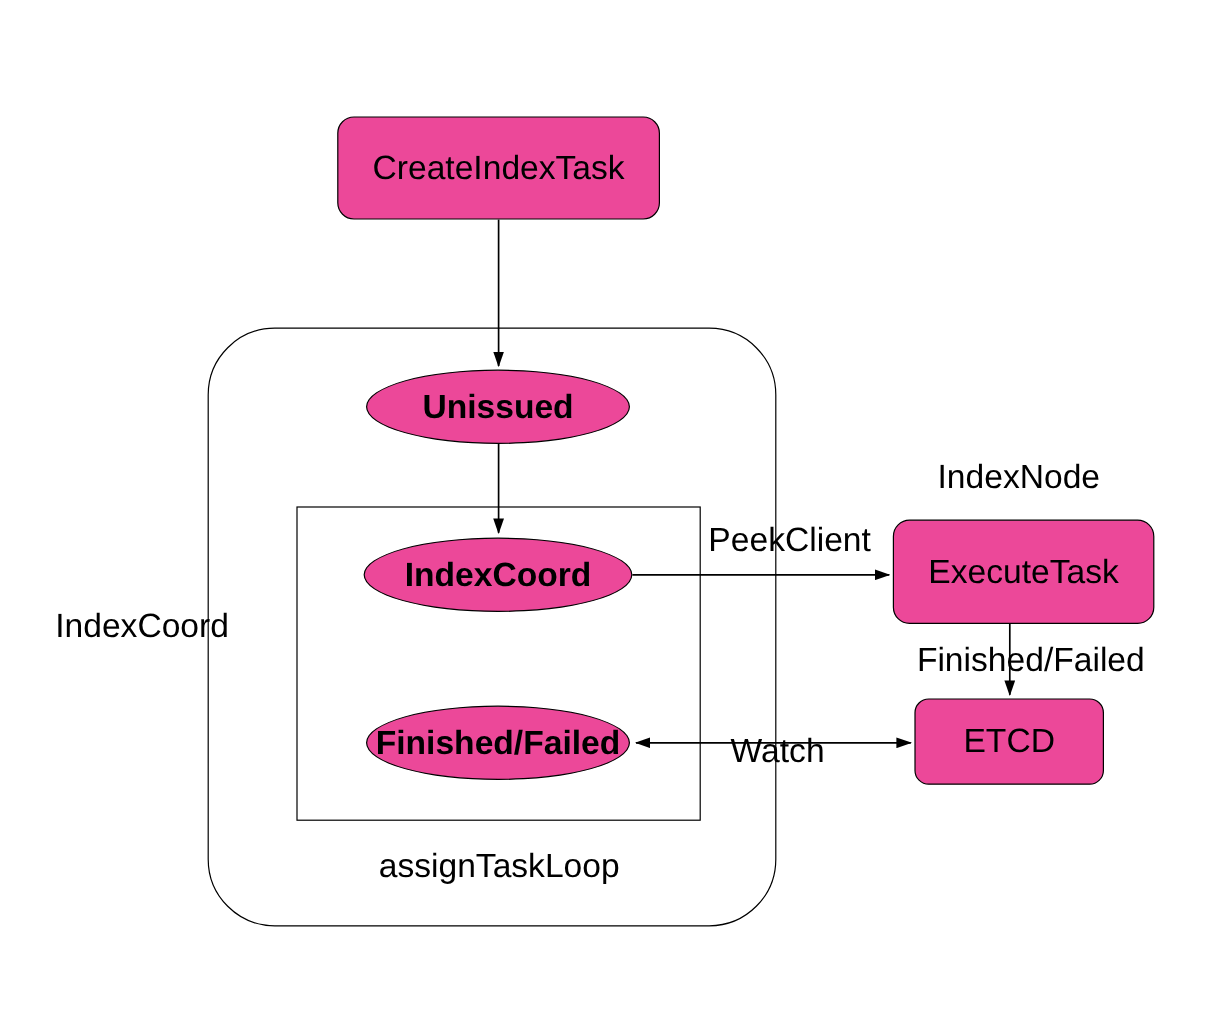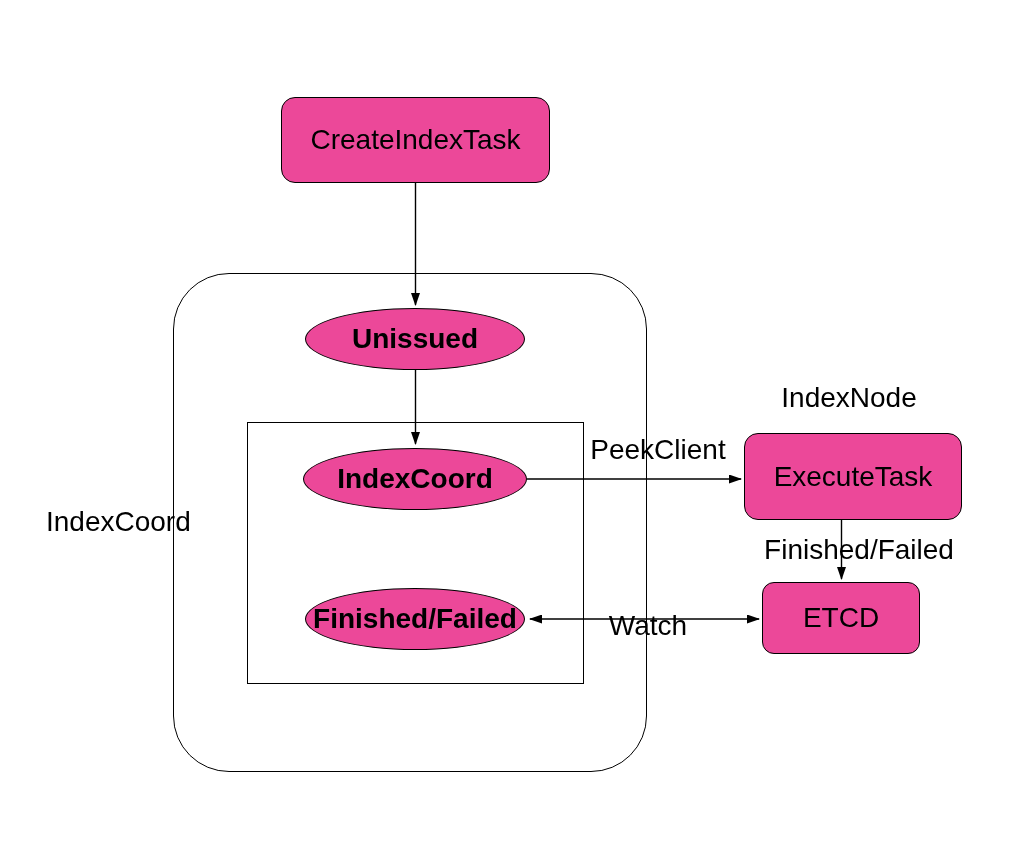--- a/index.html
+++ b/index.html
@@ -125,17 +125,18 @@
   <div class="node rounded" id="node-etcd">
     <span>ETCD</span>
   </div>
 
   <div class="node rounded" id="node-execute-task">
     <span>ExecuteTask</span>
   </div>
 
   <div class="label centered" id="label-index-node">IndexNode</div>
   <div class="label" id="label-index-coord">IndexCoord</div>
+  <div class="label centered" id="label-assign-task-loop">assignTaskLoop</div>
   <div class="label centered" id="label-peek-client">PeekClient</div>
   <div class="label centered" id="label-finished-failed">Finished/Failed</div>
   <div class="label centered" id="label-watch">Watch</div>
 
 </div>
 
 </body></html>

